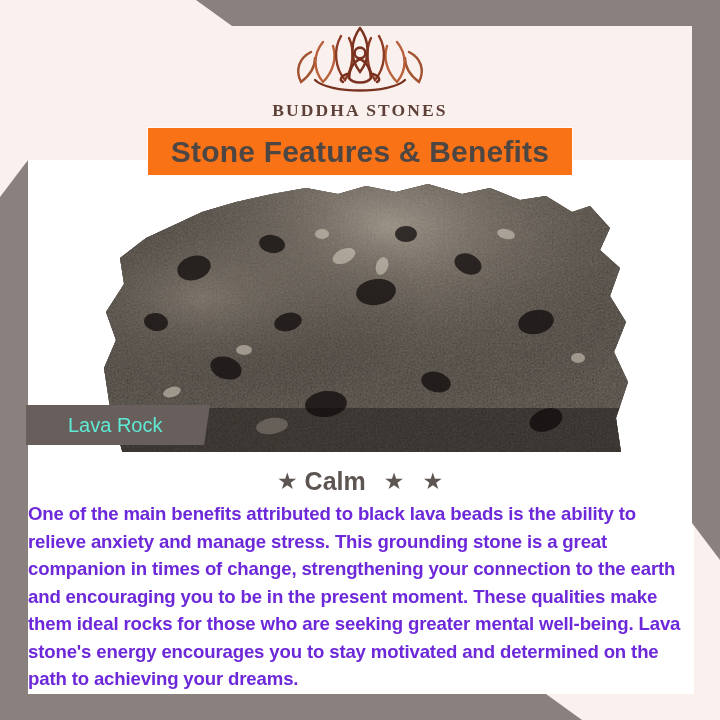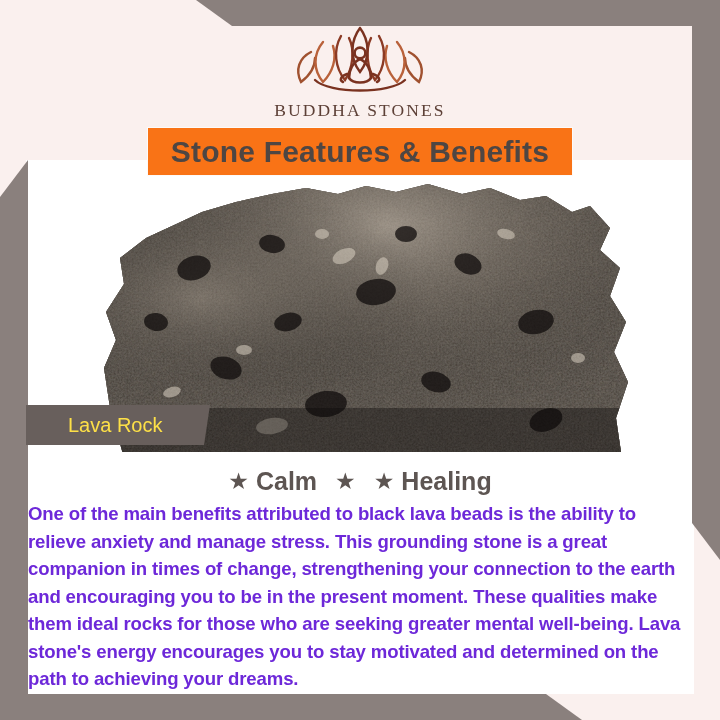--- a/index.html
+++ b/index.html
@@ -72,21 +72,21 @@
     justify-content: flex-start;
     z-index: 8;
   }
   #lotus-logo { width: 170px; height: 74px; display:block; }
   #brand-name {
     margin-top: 2px;
     font-family: "Liberation Serif", serif;
     font-size: 17.5px;
     letter-spacing: 2.1px;
     color: #5d4037;
-    font-weight: 400;
+    font-weight: 700;
   }
 
   
   #title-banner {
     position: absolute;
     left: 148px; top: 128px;
     width: 424px; height: 47px;
     background: #f97316;
     display: flex;
     align-items: center;
@@ -122,21 +122,21 @@
     position: absolute;
     left: 26px; top: 405px;
     width: 184px; height: 40px;
     background: #685f5c;
     display: flex;
     align-items: center;
     z-index: 6;
     clip-path: polygon(0 0, 184px 0, 178px 40px, 0 40px);
   }
   #caption-text {
-    color: #fde047;
+    color: #5eead4;
     font-size: 20px;
     padding-left: 42px;
     white-space: nowrap;
     font-weight: 400;
   }
 
   
   #body-card {
     position: absolute;
     left: 26px; top: 452px;
@@ -324,21 +324,20 @@
 <div id="benefits">
   <div class="benefit">
     <span class="benefit-star">★</span>
     <span class="benefit-label">Calm</span>
   </div>
   <div class="benefit">
     <span class="benefit-star">★</span>
   </div>
   <div class="benefit">
     <span class="benefit-star">★</span>
-    <span class="benefit-label">Healing</span>
   </div>
 </div>
 
 <div id="paragraph">One of the main benefits attributed to black lava beads is the ability to relieve anxiety and manage stress. This grounding stone is a great companion in times of change, strengthening your connection to the earth and encouraging you to be in the present moment. These qualities make them ideal rocks for those who are seeking greater mental well-being. Lava stone's energy encourages you to stay motivated and determined on the path to achieving your dreams.</div>
 
 <div id="frame-top"></div>
 <div id="frame-right"></div>
 <div id="frame-left"></div>
 <div id="frame-bottom"></div>
 

